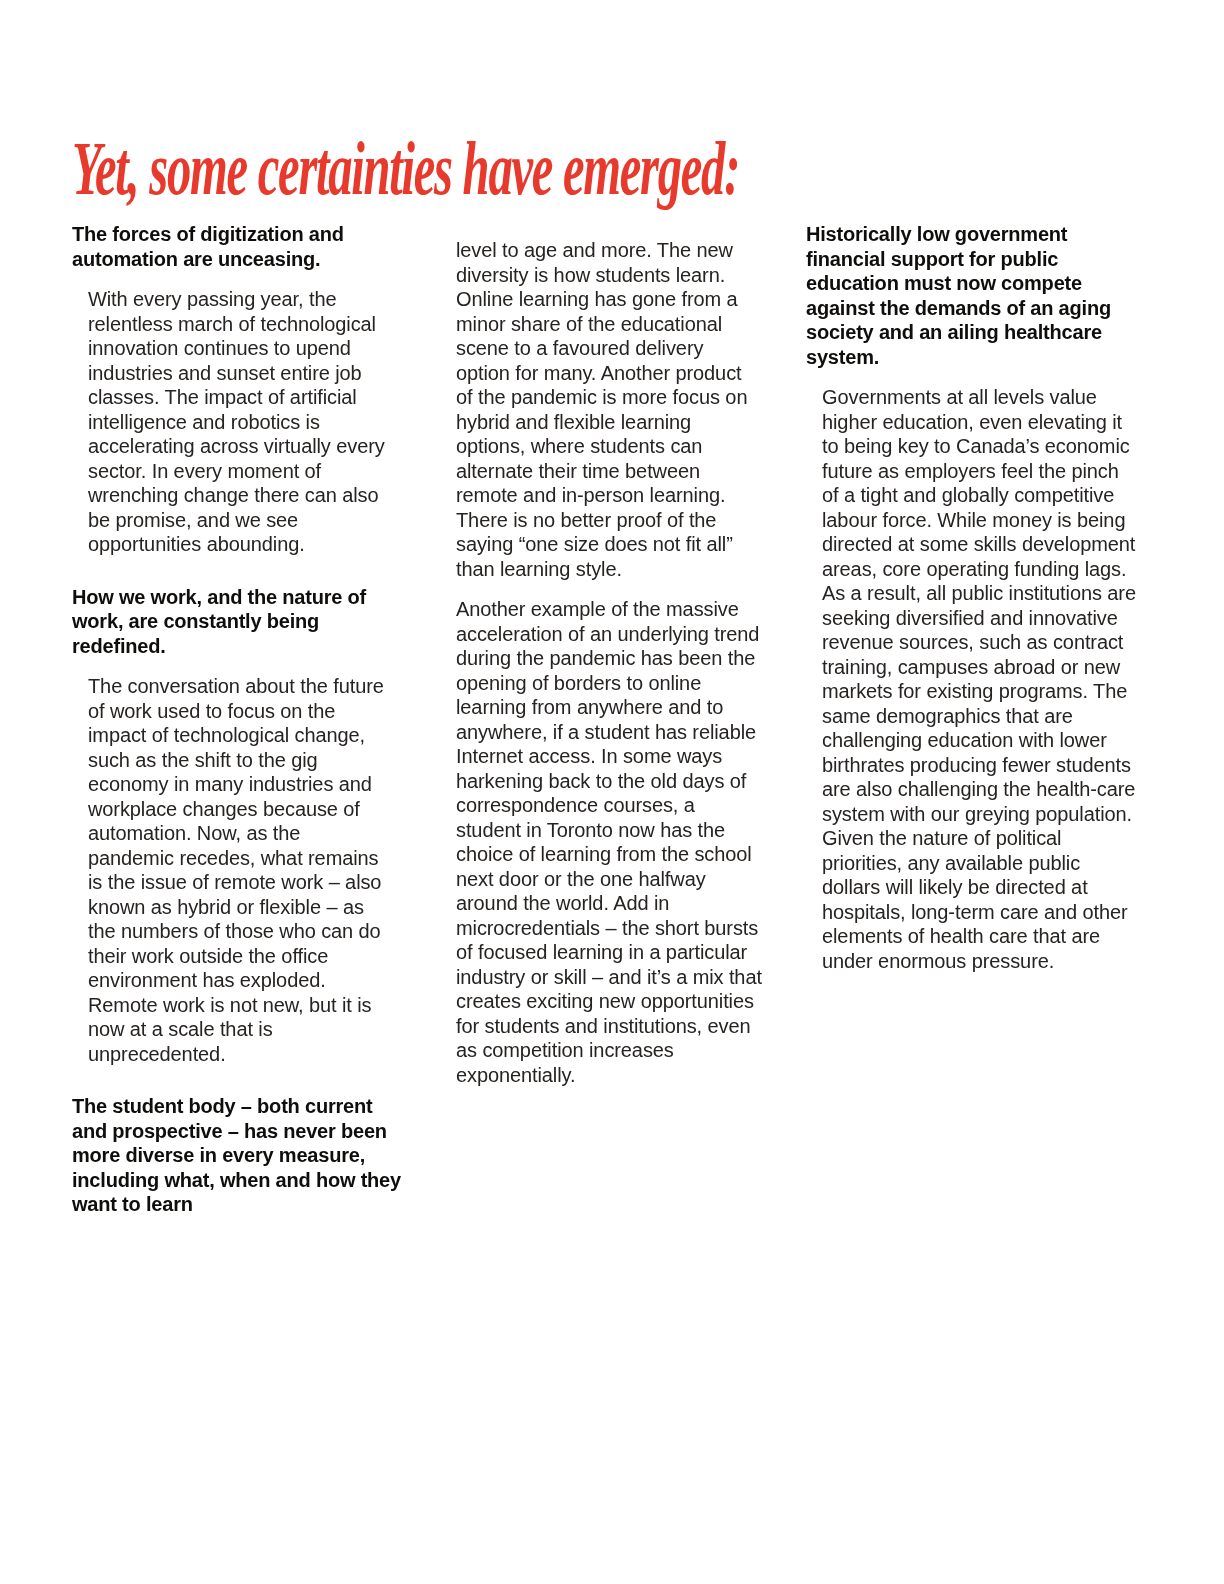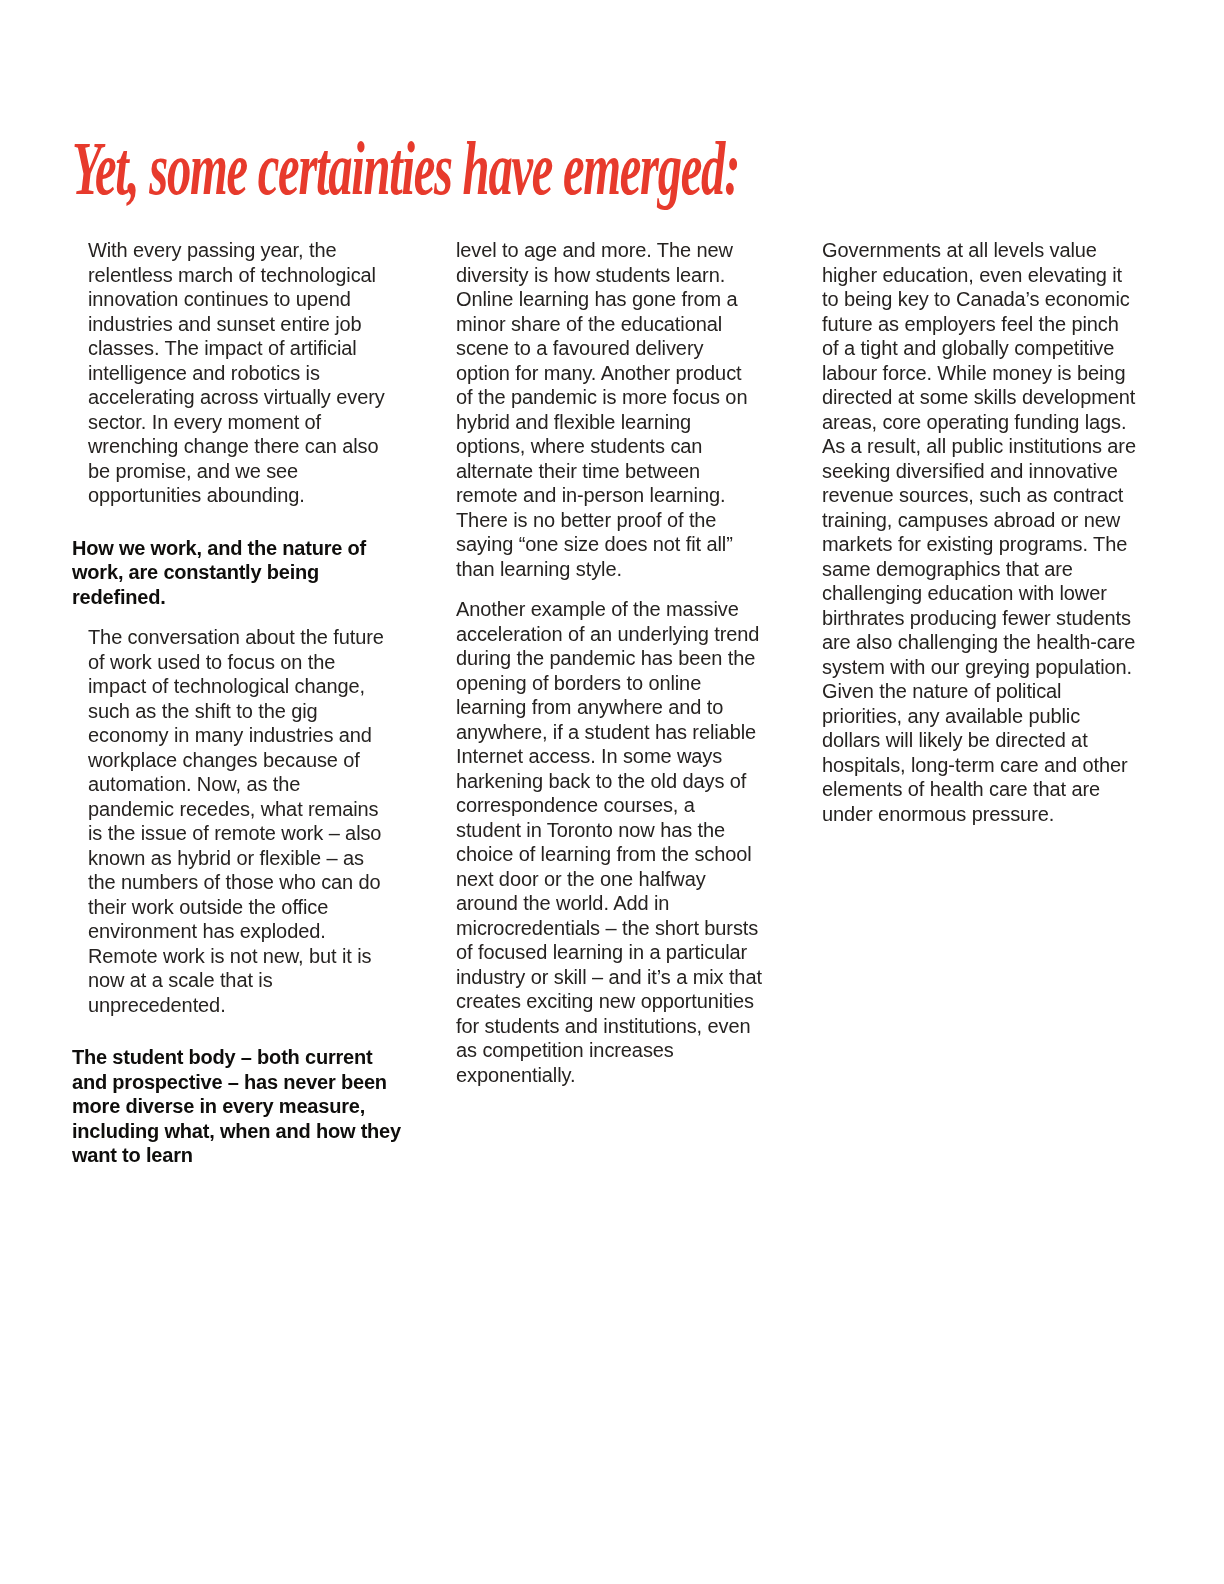--- a/index.html
+++ b/index.html
@@ -66,35 +66,37 @@
   }
 </style>
 </head>
 <body>
 
 <div class="page">
 
   <h1 class="title">Yet, some certainties have emerged:</h1>
 
   <section class="col col-1">
+    <h2>The forces of digitization and automation are unceasing.</h2>
     <p>With every passing year, the relentless march of technological innovation continues to upend industries and sunset entire job classes. The impact of artificial intelligence and robotics is accelerating across virtually every sector. In every moment of wrenching change there can also be promise, and we see opportunities abounding.</p>
 
     <h2>How we work, and the nature of work, are constantly being redefined.</h2>
     <p>The conversation about the future of work used to focus on the impact of technological change, such as the shift to the gig economy in many industries and workplace changes because of automation. Now, as the pandemic recedes, what remains is the issue of remote work – also known as hybrid or flexible – as the numbers of those who can do their work outside the office environment has exploded. Remote work is not new, but it is now at a scale that is unprecedented.</p>
 
     <h2>The student body – both current and prospective – has never been more diverse in every measure, including what, when and how they want to learn</h2>
   </section>
 
   <section class="col col-2">
     <p>level to age and more. The new diversity is how students learn. Online learning has gone from a minor share of the educational scene to a favoured delivery option for many. Another product of the pandemic is more focus on hybrid and flexible learning options, where students can alternate their time between remote and in-person learning. There is no better proof of the saying “one size does not fit all” than learning style.</p>
 
     <p>Another example of the massive acceleration of an underlying trend during the pandemic has been the opening of borders to online learning from anywhere and to anywhere, if a student has reliable Internet access. In some ways harkening back to the old days of correspondence courses, a student in Toronto now has the choice of learning from the school next door or the one halfway around the world. Add in microcredentials – the short bursts of focused learning in a particular industry or skill – and it’s a mix that creates exciting new opportunities for students and institutions, even as competition increases exponentially.</p>
   </section>
 
   <section class="col col-3">
+    <h2>Historically low government financial support for public education must now compete against the demands of an aging society and an ailing healthcare system.</h2>
     <p>Governments at all levels value higher education, even elevating it to being key to Canada’s economic future as employers feel the pinch of a tight and globally competitive labour force. While money is being directed at some skills development areas, core operating funding lags. As a result, all public institutions are seeking diversified and innovative revenue sources, such as contract training, campuses abroad or new markets for existing programs. The same demographics that are challenging education with lower birthrates producing fewer students are also challenging the health-care system with our greying population. Given the nature of political priorities, any available public dollars will likely be directed at hospitals, long-term care and other elements of health care that are under enormous pressure.</p>
   </section>
 
   <div class="px px-1"></div>
   <div class="px px-2"></div>
   <div class="px px-3"></div>
 
   <span class="pagenum">12</span>
 
 </div>

